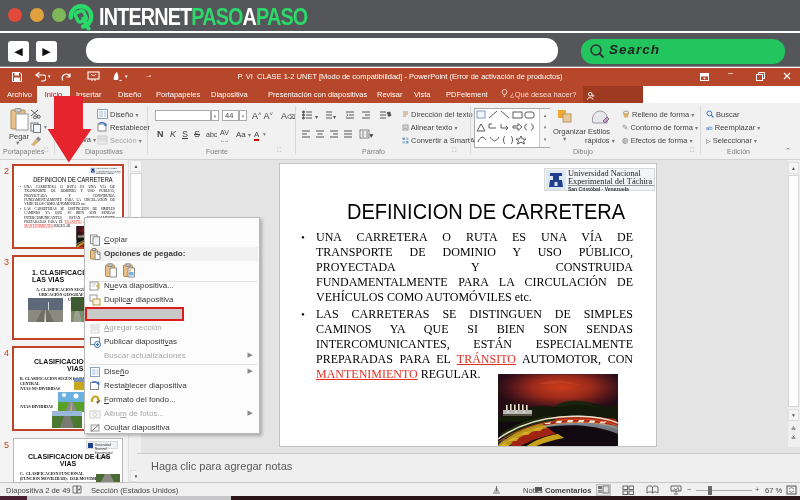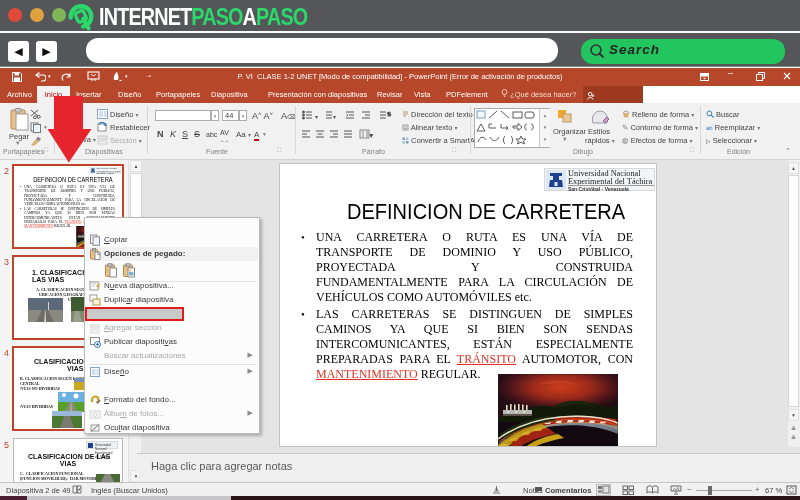--- a/index.html
+++ b/index.html
@@ -548,21 +548,21 @@
   <div class="abs" style="left:0;top:249px;width:11px;height:12px;background:#f5f5f5;border:1px solid #e0e0e0;text-align:center;font-size:5px;color:#555;line-height:11px;">▼</div>
   <div class="abs" style="left:0;top:265px;width:11px;text-align:center;font-size:6px;color:#444;line-height:9px;">≙<br>≚</div>
 </div>
 
 <div class="abs" id="statusbar">
   <span class="abs" style="left:6px;top:3px;">Diapositiva 2 de 49</span>
   <svg class="abs" style="left:72px;top:2px;" width="10" height="9" viewBox="0 0 10 9">
         <path d="M1 1 H5 V8 H1 Z M5 1 H9 V8 H5 Z" fill="none" stroke="#555" stroke-width=".8"></path>
         <path d="M6 4 L7 5.5 L8.5 2.5" fill="none" stroke="#555" stroke-width=".8"></path>
       </svg>
-  <span class="abs" style="left:91px;top:3px;">Inglés (Buscar Unidos)</span>
+  <span class="abs" style="left:91px;top:3px;">Sección (Estados Unidos)</span>
   <svg class="abs" style="left:492px;top:3px;" width="9" height="8" viewBox="0 0 9 8">
         <path d="M1 7 H8 M2 5 H7 M3 3 H6 M4.5 0 V5" stroke="#555" stroke-width=".8"></path>
       </svg>
   <span class="abs" style="left:503px;top:3px;margin-left:20px;">Notas</span>
   <svg class="abs" style="left:534px;top:3px;" width="9" height="8" viewBox="0 0 9 8">
         <path d="M1 1 H8 V5 H4 L2 7 V5 H1 Z" fill="#555"></path>
       </svg>
   <span class="abs" style="left:545px;top:3px;font-weight:bold;">Comentarios</span>
   <div class="abs" style="left:596px;top:1px;width:15px;height:12px;background:#e2e2e2;border:1px solid #bdbdbd;"><svg width="13" height="10" viewBox="0 0 13 10">
           <rect x="1" y="1" width="4" height="3" fill="#777"></rect>
@@ -671,20 +671,28 @@
   <div class="msep" style="top:146px;"></div>
   <div class="mi" style="top:147px;">
         <svg class="ic" viewBox="0 0 12 12">
           <rect x="1.5" y="1.5" width="9" height="9" fill="#fff" stroke="#8aa4c0"></rect>
           <rect x="3" y="3" width="3.5" height="6" fill="#cfdded"></rect>
           <rect x="7.5" y="3" width="2" height="6" fill="#cfdded"></rect>
         </svg>
         <span class="t">Dise<u>ñ</u>o</span>
         <span class="ar">▶</span>
       </div>
+  <div class="mi" style="top:161px;">
+        <svg class="ic" viewBox="0 0 12 12">
+          <rect x="1.5" y="2.5" width="8" height="7" fill="#fff" stroke="#888"></rect>
+          <path d="M3 2.5 A4.5 4.5 0 0 1 10 4.5" fill="none" stroke="#3a78c2" stroke-width="1.2"></path>
+          <path d="M10 1 L10.6 4.7 L7.2 4 Z" fill="#3a78c2"></path>
+        </svg>
+        <span class="t">Resta<u>b</u>lecer diapositiva</span>
+      </div>
   <div class="mi" style="top:189px;color:#a8a8a8;">
         <svg class="ic" viewBox="0 0 12 12" opacity=".4">
           <rect x="1" y="3" width="10" height="7" fill="#eee" stroke="#999"></rect>
           <circle cx="6" cy="6.5" r="2" fill="none" stroke="#999"></circle>
           <rect x="4.5" y="1.8" width="3" height="1.5" fill="#bbb"></rect>
         </svg>
         <span class="t">Álbu<u>m</u> de fotos...</span>
         <span class="ar">▶</span>
       </div>
   <div class="mi" style="top:175px;">

